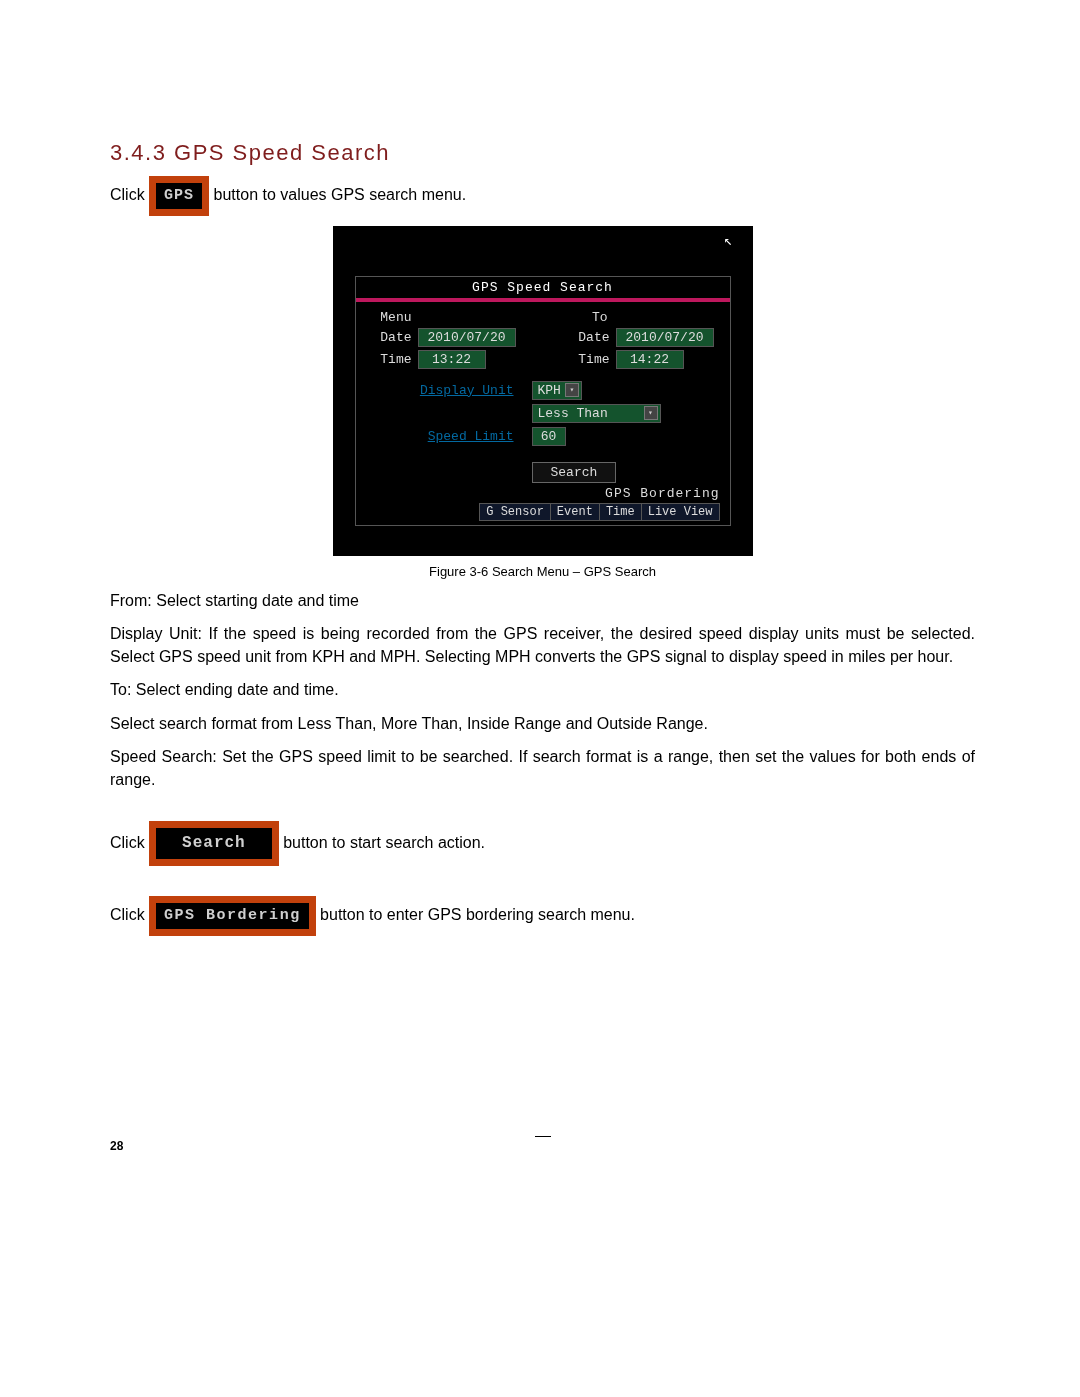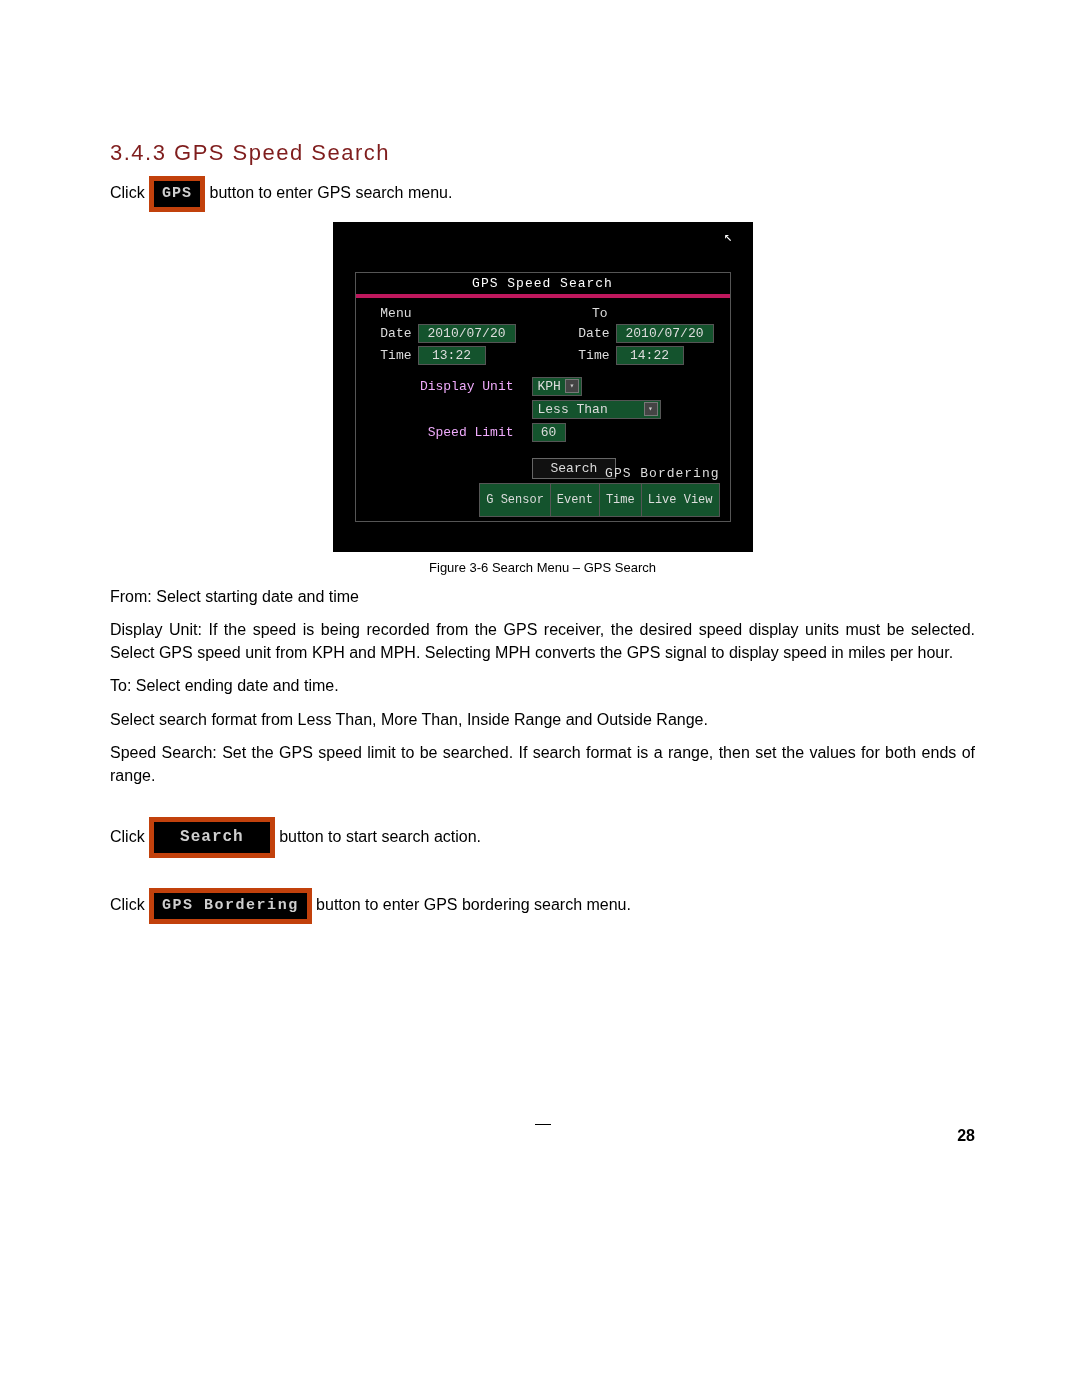--- a/index.html
+++ b/index.html
@@ -28,21 +28,21 @@
     text-align: justify;
   }
   .inline-btn {
     display: inline-block;
     background: #000;
     color: #cfcfcf;
     font-family: "Courier New", monospace;
     font-weight: bold;
     font-size: 15px;
     padding: 2px 8px;
-    border: 5px solid #c2410c;
+    border: 7px solid #c2410c;
     vertical-align: middle;
     letter-spacing: 1px;
   }
   .inline-btn.wide {
     padding: 4px 26px;
     font-size: 16px;
     letter-spacing: 1px;
   }
   .figure-wrap {
     margin: 10px 0 10px 0;
@@ -144,24 +144,25 @@
   .section-block {
     margin-top: 12px;
   }
   .line-field {
     display: flex;
     align-items: center;
     justify-content: center;
     margin-bottom: 4px;
   }
   .line-field .flabel {
-    color: #f0abfc;
+    color: #0369a1;
     min-width: 120px;
     text-align: right;
     margin-right: 6px;
+    text-decoration: underline;
   }
   .line-field .fbody {
     display: flex;
     align-items: center;
     gap: 4px;
     min-width: 160px;
     justify-content: flex-start;
     margin-left: 12px;
   }
   .search-btn {
@@ -185,51 +186,51 @@
     letter-spacing: 1px;
   }
   .footer-tabs {
     margin-top: 2px;
     white-space: nowrap;
   }
   .tab {
     display: inline-block;
     border: 1px solid #555;
     color: #ddd;
-    padding: 9px 6px;
+    padding: 1px 6px;
     margin-left: -1px;
-    background: #14532d;
+    background: #0f172a;
     font-size: 12px;
   }
   .term-label {
      
   }
   .spacer-para { height: 12px; }
   .page-num {
     margin-top: 200px;
-    text-align: right;
-    font-size: 16px;
+    text-align: left;
+    font-size: 12px;
     font-weight: bold;
   }
   .page-num .bar {
     display: block;
     width: 16px;
     border-top: 1.5px solid #000;
     margin: 0 auto 2px auto;
   }
 </style>
 </head>
 <body>
 
 <div class="page">
 
   <h2 class="section-heading">3.4.3  GPS Speed Search</h2>
 
   <p class="body-text">
-    <span>Click </span><span class="inline-btn">GPS</span><span> button to enter GPS search menu.</span>
+    <span>Click </span><span class="inline-btn">GPS</span><span> button to values GPS search menu.</span>
   </p>
 
   <div class="figure-wrap">
     <div class="screenshot">
       <span class="cursor">↖</span>
       <div class="panel">
         <div class="panel-title">GPS Speed Search</div>
         <div class="panel-body">
 
           <div class="row">

